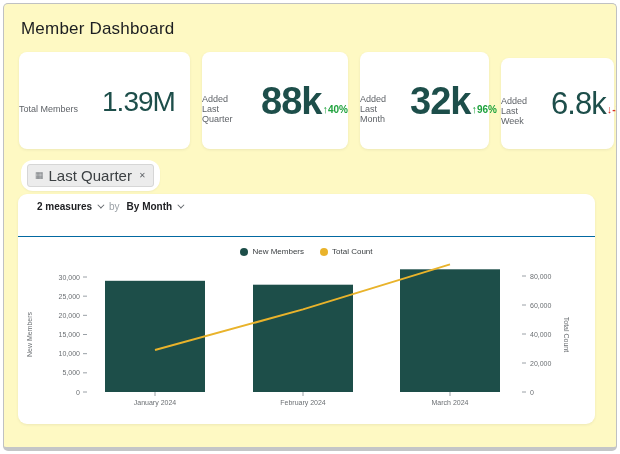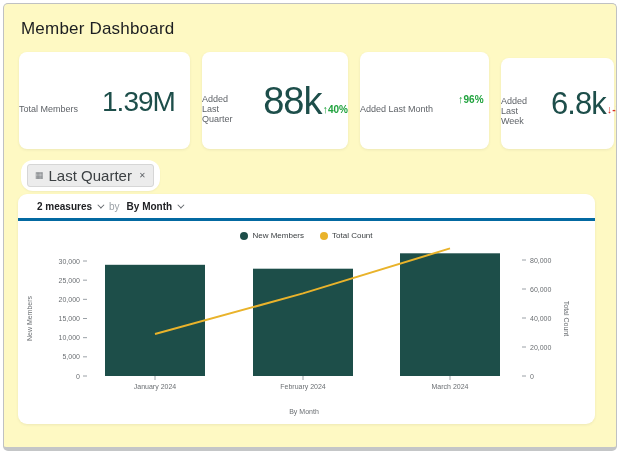--- a/index.html
+++ b/index.html
@@ -17,21 +17,21 @@
     height:97px; display:flex; flex-direction:row; align-items:center;gap:24px;
   }
   .card.c0 { width:171px; }
   .card.c1 { width:146px; }
   .card.c2 { width:129px; }
   .card.c3 { width:113px; height:91px; margin-top:6px; }
   .card-label { font-size:9px; color:#5f6368; margin-top:16px; }
   .c3 .card-label { margin-top:14px; }
   .value-row { display:flex; align-items:flex-end; justify-content:center; margin-top:2px; }
   .big-num { color:#1d4e4a; font-size:28px; line-height:1.05; font-weight:400; letter-spacing:-1px; }
-  .c1 .big-num, .c2 .big-num { font-size:38px; }
+  .c1 .big-num, .c2 .big-num { font-size:38px;font-weight:bold; }
   .c3 .big-num { font-size:31px; }
   .delta { font-size:10px; font-weight:700; margin:0 0 6px 1px; white-space:nowrap; }
   .delta.up { color:#1fa23d; }
   .delta.down { color:#d93025; }
   .delta .arrow { font-size:11px; }
   
   .chip-row { margin:11px 0 0 17px; }
   .chip-wrap { display:inline-flex; background:#fff; border-radius:12px; padding:4px 6px; box-shadow:0 1px 2px rgba(0,0,0,.05); }
   .chip {
     display:inline-flex; align-items:center; gap:5px; background:#ececec;
@@ -39,22 +39,22 @@
   }
   .chip-icon { font-size:9px; color:#7b7f83; line-height:1; }
   .chip-label { font-size:15px; color:#3c4043; }
   .chip-close { font-size:8px; color:#5f6368; margin-left:2px; cursor:pointer; }
   
   .panel {
     margin:3px 0 0 14px; width:577px; height:230px; background:#fff;
     border-radius:9px; box-shadow:0 1px 3px rgba(0,0,0,.07); overflow:hidden;
   }
   .panel-header {
-    display:flex; align-items:center; gap:7px; padding:7px 0 6px 19px;
-    border-bottom:3px solid #0369a1;
+    display:flex; align-items:center; gap:7px; padding:7px 0 24px 19px;
+    border-bottom:1px solid #0369a1;
   }
   .dd { display:inline-flex; align-items:center; gap:5px; background:none; border:none; cursor:pointer; font-family:inherit; }
   .dd span { font-size:10px; font-weight:700; color:#202124; }
   .dd.light span { font-weight:600; }
   .by { font-size:10px; color:#9aa0a6; }
   .chev {
     width:5px; height:5px; border-right:1.4px solid #5f6368; border-bottom:1.4px solid #5f6368;
     transform:rotate(45deg) translateY(-2px); display:inline-block;
   }
   .legend { display:flex; justify-content:center; gap:16px; margin-top:10px; }
@@ -81,20 +81,21 @@
     <section class="card c1">
       <div class="card-label">Added Last Quarter</div>
       <div class="value-row">
         <span class="big-num">88k</span>
         <span class="delta up"><span class="arrow">↑</span><span>40%</span></span>
       </div>
     </section>
     <section class="card c2">
       <div class="card-label">Added Last Month</div>
       <div class="value-row">
+        <span class="big-num">32k</span>
         <span class="delta up"><span class="arrow">↑</span><span>96%</span></span>
       </div>
     </section>
     <section class="card c3">
       <div class="card-label">Added Last Week</div>
       <div class="value-row">
         <span class="big-num">6.8k</span>
         <span class="delta down"><span class="arrow">↓</span><span>-3%</span></span>
       </div>
     </section>

